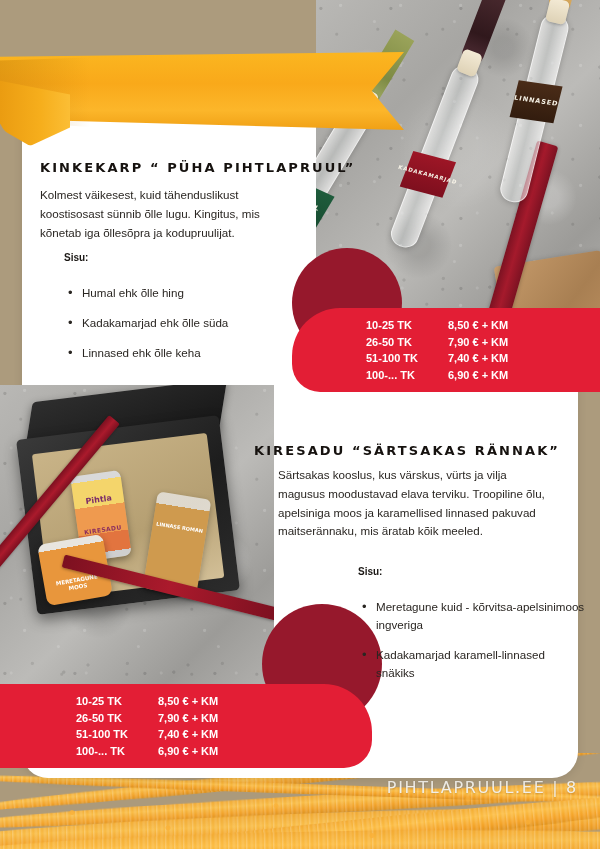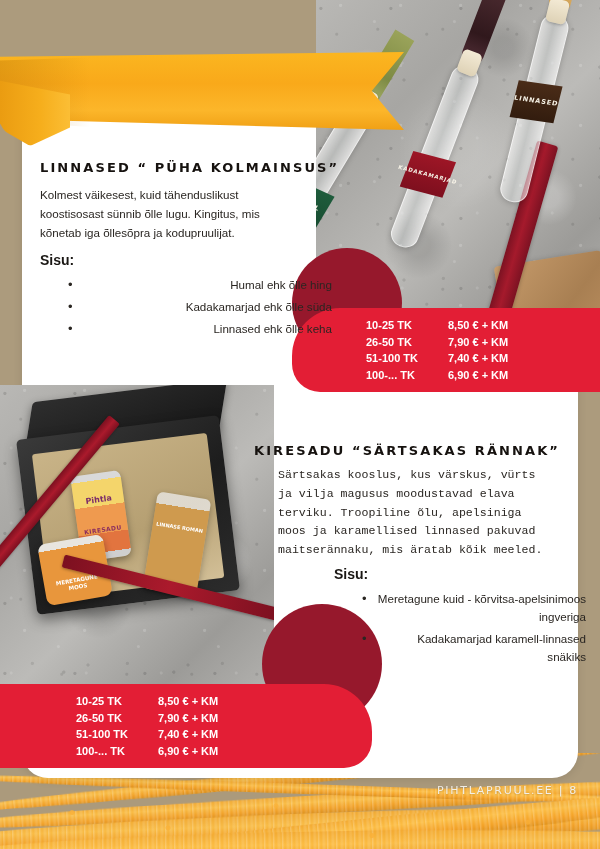--- a/index.html
+++ b/index.html
@@ -38,21 +38,21 @@
       radial-gradient(circle at 12% 62%, rgba(250,176,55,.75) 0 2px, transparent 3px),
       radial-gradient(circle at 28% 78%, rgba(250,176,55,.7) 0 2px, transparent 3px),
       radial-gradient(circle at 46% 55%, rgba(250,176,55,.6) 0 2px, transparent 3px),
       radial-gradient(circle at 62% 86%, rgba(250,176,55,.8) 0 2px, transparent 3px),
       radial-gradient(circle at 78% 48%, rgba(250,176,55,.6) 0 2px, transparent 3px),
       radial-gradient(circle at 88% 72%, rgba(250,176,55,.75) 0 2px, transparent 3px);
     mix-blend-mode:normal;
   }
   .footer-note{
     position:absolute;right:22px;bottom:52px;
-    color:#f2efe8;font-size:11px;letter-spacing:1.7px;
+    color:#f2efe8;font-size:16px;letter-spacing:1.7px;
     font-family:"DejaVu Sans", sans-serif;
     text-shadow:0 1px 2px rgba(0,0,0,.18);
     white-space:nowrap;
   }
 
   
   .card{
     position:absolute;left:22px;top:113px;width:556px;height:665px;
     background:#ffffff;border-radius:0 0 26px 26px;
     box-shadow:0 2px 10px rgba(0,0,0,.10);
@@ -226,35 +226,36 @@
     white-space:nowrap;
   }
   .h1{left:40px;top:160px;}
   .h2{left:254px;top:443px;}
 
   .body-txt{
     position:absolute;color:#2a2622;font-size:11.6px;line-height:1.62;
     font-family:"Liberation Sans", sans-serif;
   }
   .b1{left:40px;top:186px;width:262px;}
-  .b2{left:278px;top:466px;width:274px;font-family:Liberation Mono, monospace;}
+  .b2{left:278px;top:466px;width:274px;}
 
   .sisu{
-    position:absolute;font-weight:bold;color:#1a1714;font-size:14px;
+    position:absolute;font-weight:bold;color:#1a1714;font-size:10px;
     font-family:"Liberation Sans", sans-serif;
+    margin-left:24px;
   }
   .s1{left:40px;top:252px;}
   .s2{left:334px;top:566px;}
 
   ul.ing{
     position:absolute;margin:0;padding-left:20px;list-style:none;
     color:#2a2622;font-size:11.6px;line-height:1.55;
     font-family:"Liberation Sans", sans-serif;
   }
-  ul.ing li{position:relative;margin:4px 0 2px 0;text-align:right;}
+  ul.ing li{position:relative;margin:12px 0 2px 0;}
   ul.ing li:before{
     content:"•";position:absolute;left:-14px;top:-1px;color:#2a2622;font-size:13px;
   }
   .u1{left:62px;top:272px;width:250px;}
   .u2{left:356px;top:586px;width:210px;}
 
   
   .price{position:absolute;color:#ffffff;font-size:11px;line-height:1.52;
     font-family:"Liberation Sans", sans-serif;font-weight:600;}
   .price .row{display:flex;}
@@ -331,21 +332,21 @@
   <div class="red-band rb-top"></div>
   <div class="dark-circle dc2"></div>
   <div class="red-band rb-bot"></div>
 
   <div class="ribbon">
     <div class="band"></div>
     <div class="shade"></div>
     <div class="curl"></div>
   </div>
 
-  <div class="h-title h1">LINNASED “ PÜHA KOLMAINSUS”</div>
+  <div class="h-title h1">KINKEKARP “ PÜHA PIHTLAPRUUL”</div>
   <div class="body-txt b1">Kolmest väikesest, kuid tähenduslikust koostisosast sünnib õlle lugu. Kingitus, mis kõnetab iga õllesõpra ja kodupruulijat.</div>
   <div class="sisu s1">Sisu:</div>
   <ul class="ing u1">
     <li>Humal ehk õlle hing</li>
     <li>Kadakamarjad ehk õlle süda</li>
     <li>Linnased ehk õlle keha</li>
   </ul>
 
   <div class="price p1">
     <div class="row">

